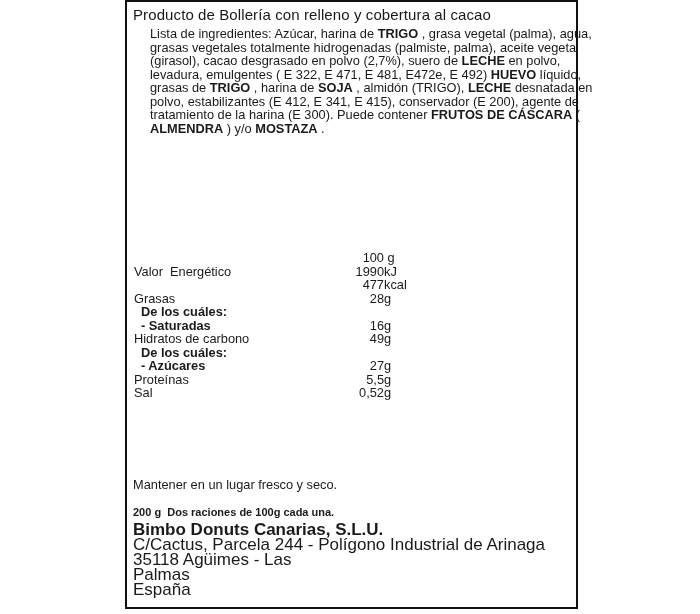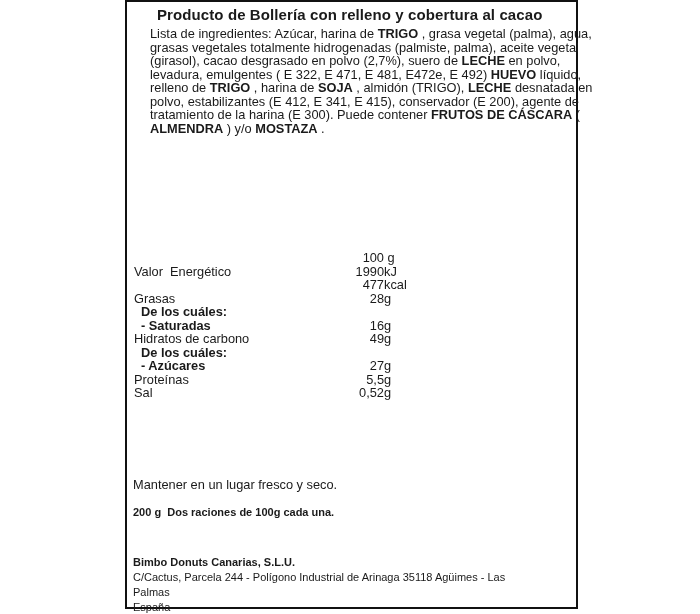--- a/index.html
+++ b/index.html
@@ -23,25 +23,24 @@
     height: 605px;
     border: 2px solid #111111;
     background: #ffffff;
     box-sizing: content-box;
   }
   .inner {
     padding: 3px 8px 0 6px;
   }
   .title {
     font-size: 15px;
-    font-weight: bold;
+    font-weight: normal;
     line-height: 19px;
     letter-spacing: 0.1px;
     white-space: nowrap;
-    margin-left: 24px;
   }
   .ingredients {
     margin-top: 3px;
     font-size: 12.8px;
     line-height: 13.5px;
   }
   .ing-line {
     white-space: pre;
     margin-left: 17px;
   }
@@ -83,22 +82,22 @@
     line-height: 13.5px;
   }
   .weight {
     margin-top: 14px;
     font-size: 11px;
     font-weight: bold;
     line-height: 15px;
     white-space: pre;
   }
   .manufacturer {
-    margin-top: 35px;
-    font-size: 11px;
+    margin-top: 2px;
+    font-size: 17px;
     line-height: 15px;
   }
   .mfr-name {
     font-weight: bold;
   }
   .mfr-address div {
     white-space: pre-wrap;
   }
 </style>
 </head>
@@ -107,21 +106,21 @@
 <div class="label-box">
   <div class="inner">
 
     <div class="title">Producto de Bollería con relleno y cobertura al cacao</div>
 
     <div class="ingredients">
         <div class="ing-line"><span>Lista de ingredientes: Azúcar, harina de </span><b>TRIGO</b><span> , grasa vegetal (palma), agua,</span></div>
         <div class="ing-line"><span>grasas vegetales totalmente hidrogenadas (palmiste, palma), aceite vegetal</span></div>
         <div class="ing-line"><span>(girasol), cacao desgrasado en polvo (2,7%), suero de </span><b>LECHE</b><span> en polvo,</span></div>
         <div class="ing-line"><span>levadura, emulgentes ( E 322, E 471, E 481, E472e, E 492) </span><b>HUEVO</b><span> líquido,</span></div>
-        <div class="ing-line"><span>relleno de </span><b>TRIGO</b><span> , harina de </span><b>SOJA</b><span> , almidón (TRIGO), </span><b>LECHE</b><span> desnatada en</span></div>
+        <div class="ing-line"><span>grasas de </span><b>TRIGO</b><span> , harina de </span><b>SOJA</b><span> , almidón (TRIGO), </span><b>LECHE</b><span> desnatada en</span></div>
         <div class="ing-line"><span>polvo, estabilizantes (E 412, E 341, E 415), conservador (E 200), agente de</span></div>
         <div class="ing-line"><span>tratamiento de la harina (E 300). Puede contener </span><b>FRUTOS DE CÁSCARA</b><span> (</span></div>
         <div class="ing-line"><b>ALMENDRA</b><span> ) y/o </span><b>MOSTAZA</b><span> .</span></div>
       </div>
 
     <div class="nutrition">
         <div class="n-row">
           <div class="n-label"></div>
           <div class="n-num">100</div>
           <div class="n-unit"> g</div>

